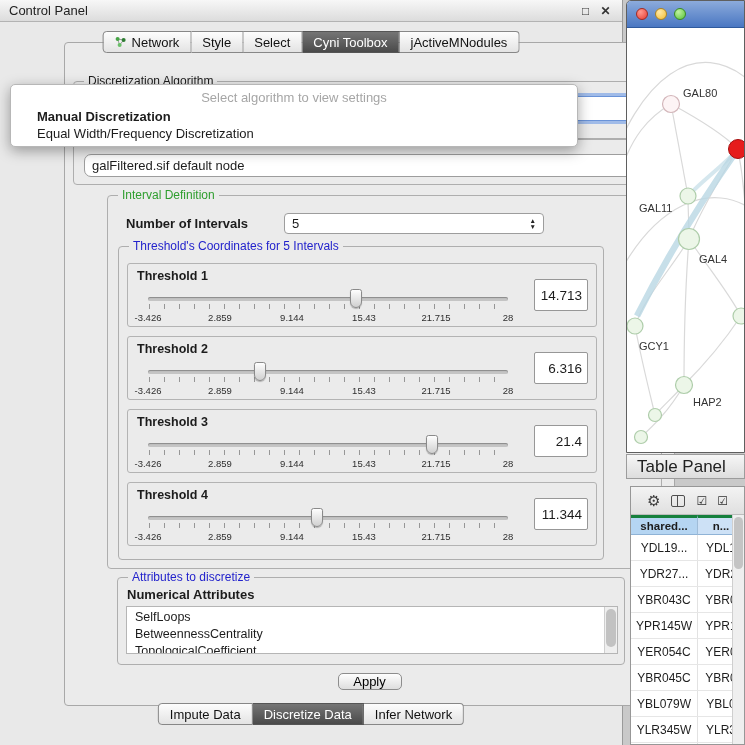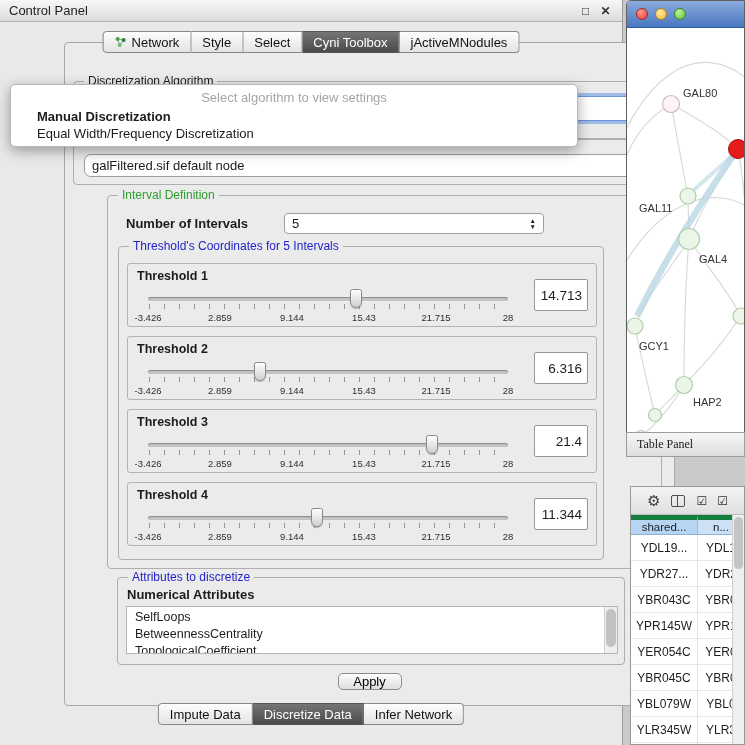--- a/index.html
+++ b/index.html
@@ -73,31 +73,31 @@
   
   .net-window { position:absolute; left:626px; top:0; width:119px; height:453px; background:#fff; border:1px solid #5f5f5f; border-radius:5px 0 0 0; overflow:hidden; }
   .net-titlebar { height:27px; background:linear-gradient(#8cabdc,#4a77c2); border-bottom:1px solid #2f5a9d; display:flex; align-items:center; gap:7px; padding-left:9px; }
   .tl { width:12px; height:12px; border-radius:50%; }
   .tl.red { background:radial-gradient(circle at 35% 30%, #ff9a90, #e53c32); border:1px solid #a32a22; }
   .tl.yellow { background:radial-gradient(circle at 35% 30%, #ffe9a6, #f3bd33); border:1px solid #ad8320; }
   .tl.green { background:radial-gradient(circle at 35% 30%, #c0f2a0, #57c337); border:1px solid #3a8b22; }
   .net-canvas { display:block; width:119px; height:425px; }
 
   
-  .tp-header { position:absolute; left:626px; top:432px; width:119px; height:25px; background:linear-gradient(#f6f6f6,#dddddd); border:1px solid #9c9c9c; display:flex; align-items:center; padding-left:10px; font-size:12px; color:#222;font-family:Liberation Serif, serif; }
+  .tp-header { position:absolute; left:626px; top:454px; width:119px; height:25px; background:linear-gradient(#f6f6f6,#dddddd); border:1px solid #9c9c9c; display:flex; align-items:center; padding-left:10px; font-size:17px; color:#222; }
   .table-window { position:absolute; left:630px; top:486px; width:115px; height:259px; background:#e6e6e6; border:1px solid #979797; overflow:hidden; }
   .tp-toolbar { height:28px; display:flex; align-items:center; gap:11px; padding-left:16px; background:linear-gradient(#f3f3f3,#e0e0e0); border-bottom:1px solid #bdbdbd; }
   .gear { font-size:15px; color:#3c3c3c; line-height:1; }
   .tbl-ico { width:14px; height:12px; border:1.6px solid #4e4e4e; border-radius:2px; background:linear-gradient(to right, transparent 5px, #4e4e4e 5px, #4e4e4e 6.5px, transparent 6.5px); }
   .cb { font-size:12px; color:#2f2f2f; line-height:1; letter-spacing:-1px; }
   .thead { display:flex; height:20px; }
   .tcell { display:flex; align-items:center; justify-content:center; font-size:11.5px; overflow:hidden; white-space:nowrap; }
   .col0 { width:67px; border-right:1px solid #9fbcd8; }
   .col1 { flex:1; }
-  .hdr { background:#b5d5f2; border-bottom:1px solid #8fb3d6; border-top:5px solid #15803d; font-weight:normal; }
+  .hdr { background:#b5d5f2; border-bottom:1px solid #8fb3d6; border-top:3px solid #15803d; font-weight:bold; }
   .hdr.h2 { background:#cde1f6; }
   .tbody { background:#fff; }
   .trow { display:flex; height:26px; background:#fff; border-bottom:1px solid #e6e6e6; }
   .trow .tcell { font-size:12px; color:#1e1e1e; }
   .trow .col0 { border-right:1px solid #e2e2e2; }
   .tscroll { position:absolute; right:0; top:28px; bottom:0; width:12px; background:#efefef; border-left:1px solid #cfcfcf; }
   .tthumb { position:absolute; left:1px; right:1px; top:2px; height:52px; background:#c4c4c4; border-radius:6px; }
 
   .net-ico { display:flex; align-items:center; }
 </style>

